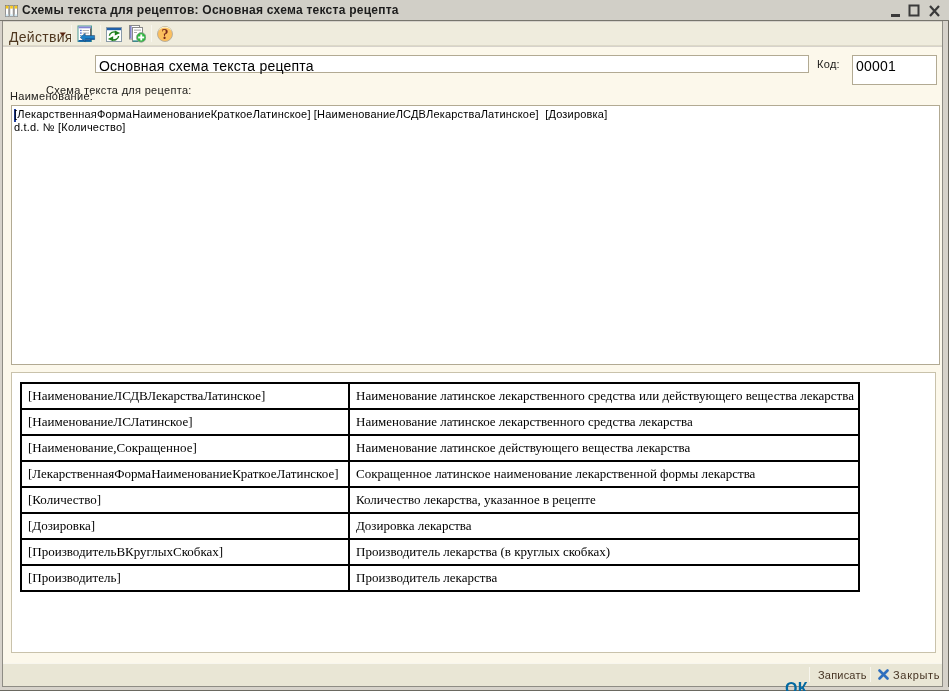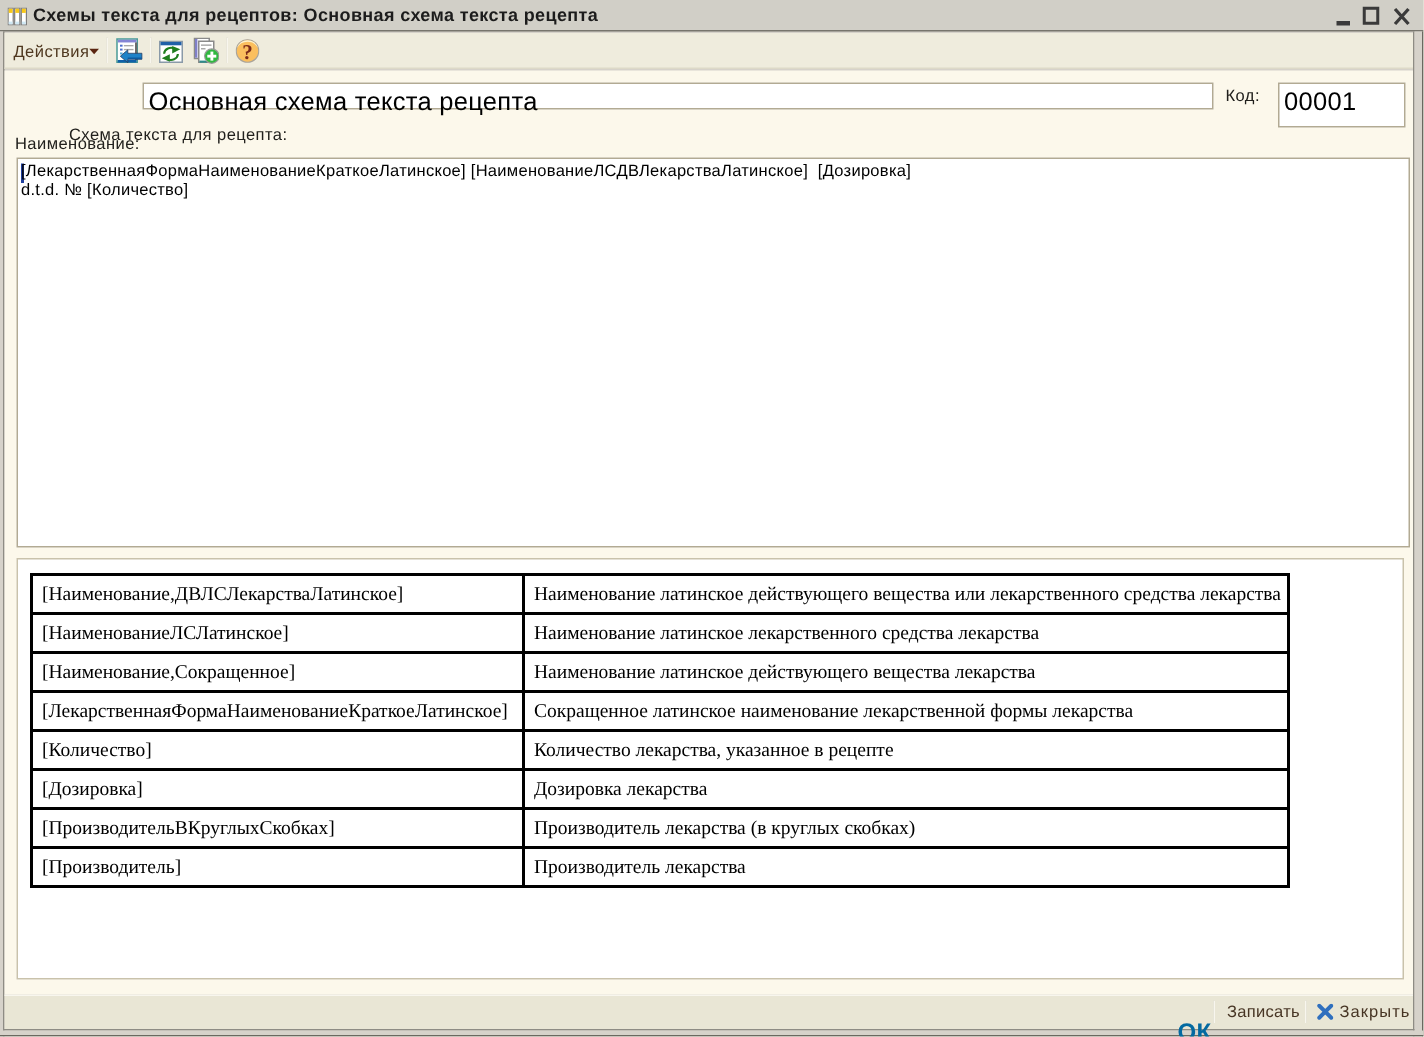--- a/index.html
+++ b/index.html
@@ -18,27 +18,27 @@
 #frameB2 { left:0px; top:687px; width:949px; height:3px; background:#D6D2CA; }
 #frameB3 { left:0px; top:690px; width:949px; height:1px; background:#6A6860; }
 
 #titletext { left:22px; top:3px; font-size:12px; font-weight:bold; color:#1C1C1C; letter-spacing:0.25px; }
 
 
 .winbtn { top:4px; }
 
 
 #toolbar { left:3px; top:22px; width:939px; height:24px; background:#EFECDD; border-bottom:1px solid #DDD9C8; }
-#actions { left:9px; top:29px; font-size:11px; color:#4F3820; letter-spacing:0.3px; }
+#actions { left:9px; top:29px; font-size:14px; color:#4F3820; letter-spacing:0.3px; }
 .tsep { top:25px; width:1px; height:17px; background:#C6C2B0; border-right:1px solid #F8F6EE; }
 
 
 #formbg { left:3px; top:47px; width:939px; height:616px; background:#FCF8EB; }
 .lbl { font-size:11px; color:#21201D; letter-spacing:0.3px; }
-.inp { background:#fff; border:1px solid #B2AA93; font-size:17px; color:#000; padding:2px 3px 0 3px; letter-spacing:0.2px; }
+.inp { background:#fff; border:1px solid #B2AA93; font-size:14px; color:#000; padding:2px 3px 0 3px; letter-spacing:0.2px; }
 #inpName { left:95px; top:55px; width:714px; height:18px; }
 #inpCode { left:852px; top:55px; width:85px; height:30px; }
 #txtarea { left:11px; top:105px; width:929px; height:260px; background:#fff; border:1px solid #B2AA93; }
 #txtarea .content { position:absolute; left:2px; top:2px; font-size:11px; line-height:13px; color:#000; white-space:pre; letter-spacing:0.19px; }
 #caret { left:2px; top:3px; width:2px; height:13px; background:#1F3F9F; }
 
 
 #htmlarea { left:11px; top:372px; width:925px; height:281px; background:#fff; border:1px solid #C9C2AB; }
 #dtable { position:absolute; left:8px; top:9px; border-collapse:collapse; font-family:"Liberation Serif", serif; font-size:13px; color:#000; }
 #dtable td { border:2px solid #000; height:26px; padding:0 0 0 6px; vertical-align:middle; white-space:nowrap; overflow:hidden; }
@@ -149,23 +149,23 @@
 
 <div class="abs" id="txtarea">
   <div class="abs" id="caret"></div>
   <div class="content">[ЛекарственнаяФормаНаименованиеКраткоеЛатинское] [НаименованиеЛСДВЛекарстваЛатинское]  [Дозировка]
 d.t.d. № [Количество]</div>
 </div>
 
 <div class="abs" id="htmlarea">
   <table id="dtable">
     <tbody>
-    <tr>
-          <td class="c1">[Наименование,ДВЛСЛекарстваЛатинское]</td>
-          <td class="c2">Наименование латинское действующего вещества или лекарственного средства лекарства</td>
+        <tr>
+          <td class="c1">[НаименованиеЛСДВЛекарстваЛатинское]</td>
+          <td class="c2">Наименование латинское лекарственного средства или действующего вещества лекарства</td>
         </tr>
     <tr>
           <td class="c1">[НаименованиеЛСЛатинское]</td>
           <td class="c2">Наименование латинское лекарственного средства лекарства</td>
         </tr>
     <tr>
           <td class="c1">[Наименование,Сокращенное]</td>
           <td class="c2">Наименование латинское действующего вещества лекарства</td>
         </tr>
     <tr>

